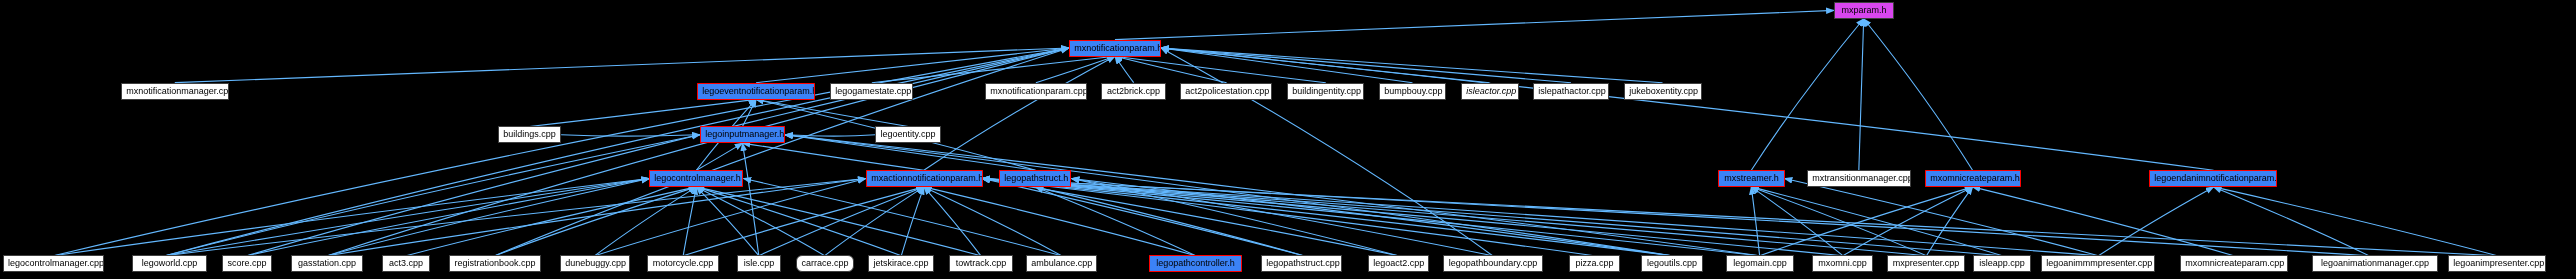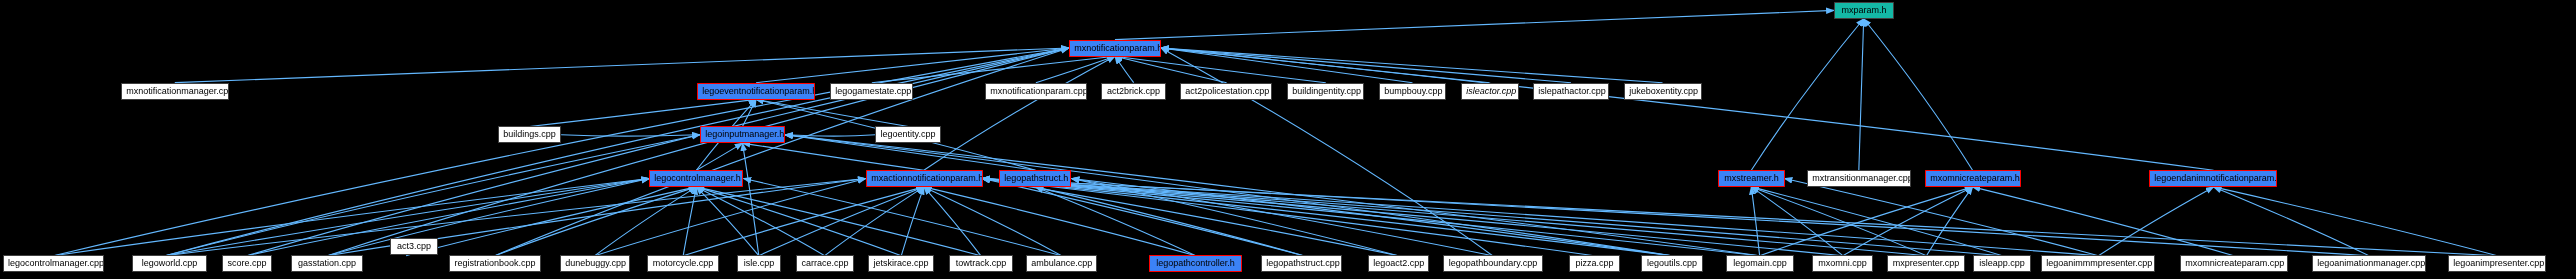--- a/index.html
+++ b/index.html
@@ -31,21 +31,21 @@
     white-space: nowrap;
     font-size: 9px;
     color: #000000;
     background: #ffffff;
     border: 0.7px solid #404040;
     border-radius: 0.7px;
     padding: 0 4.2px;
     overflow: hidden;
   }
   .node.root {
-    background: #14b8a6;
+    background: #d946ef;
     border: 0.7px solid #404040;
   }
   .node.hdr {
     background: #3b82f6;
     border: 1px solid #ff0000;
   }
 </style>
 </head>
 <body>
 
@@ -166,38 +166,38 @@
       <div class="node hdr" style="left: 866px; top: 170px; width: 117px;">mxactionnotificationparam.h</div>
       <div class="node hdr" style="left: 999px; top: 170px; width: 72px;">legopathstruct.h</div>
       <div class="node hdr" style="left: 1718px; top: 170px; width: 67px;">mxstreamer.h</div>
       <div class="node src" style="left: 1807px; top: 170px; width: 104px;">mxtransitionmanager.cpp</div>
       <div class="node hdr" style="left: 1925px; top: 170px; width: 96px;">mxomnicreateparam.h</div>
       <div class="node hdr" style="left: 2149px; top: 170px; width: 128px;">legoendanimnotificationparam.h</div>
       <div class="node src" style="left: 2.8px; top: 255px; width: 101px;">legocontrolmanager.cpp</div>
       <div class="node src" style="left: 132px; top: 255px; width: 75px;">legoworld.cpp</div>
       <div class="node src" style="left: 222px; top: 255px; width: 50px;">score.cpp</div>
       <div class="node src" style="left: 291px; top: 255px; width: 72px;">gasstation.cpp</div>
-      <div class="node src" style="left: 382px; top: 238px; width: 48px; margin-left: 8px;">act3.cpp</div>
+      <div class="node src" style="left: 382px; top: 255px; width: 48px;">act3.cpp</div>
       <div class="node src" style="left: 449px; top: 255px; width: 92px;">registrationbook.cpp</div>
       <div class="node src" style="left: 560px; top: 255px; width: 70px;">dunebuggy.cpp</div>
       <div class="node src" style="left: 647px; top: 255px; width: 72px;">motorcycle.cpp</div>
       <div class="node src" style="left: 737px; top: 255px; width: 44px;">isle.cpp</div>
-      <div class="node src" style="left: 796px; top: 255px; width: 58px;">carrace.cpp</div>
+      <div class="node src" style="left: 796px; top: 255px; width: 58px; border-radius: 6px;">carrace.cpp</div>
       <div class="node src" style="left: 868px; top: 255px; width: 66px;">jetskirace.cpp</div>
       <div class="node src" style="left: 949px; top: 255px; width: 64px;">towtrack.cpp</div>
       <div class="node src" style="left: 1026px; top: 255px; width: 71px;">ambulance.cpp</div>
       <div class="node hdr" style="left: 1149px; top: 255px; width: 93px;">legopathcontroller.h</div>
       <div class="node src" style="left: 1261px; top: 255px; width: 81px;">legopathstruct.cpp</div>
       <div class="node src" style="left: 1368px; top: 255px; width: 61px;">legoact2.cpp</div>
       <div class="node src" style="left: 1443px; top: 255px; width: 100px;">legopathboundary.cpp</div>
       <div class="node src" style="left: 1569px; top: 255px; width: 51px;">pizza.cpp</div>
       <div class="node src" style="left: 1641px; top: 255px; width: 62px;">legoutils.cpp</div>
       <div class="node src" style="left: 1726px; top: 255px; width: 68px;">legomain.cpp</div>
       <div class="node src" style="left: 1812px; top: 255px; width: 61px;">mxomni.cpp</div>
       <div class="node src" style="left: 1887px; top: 255px; width: 78px;">mxpresenter.cpp</div>
       <div class="node src" style="left: 1973px; top: 255px; width: 58px;">isleapp.cpp</div>
       <div class="node src" style="left: 2041px; top: 255px; width: 114px;">legoanimmmpresenter.cpp</div>
       <div class="node src" style="left: 2180px; top: 255px; width: 108px;">mxomnicreateparam.cpp</div>
-      <div class="node src" style="left: 2312px; top: 255px; width: 114px;">legoanimationmanager.cpp</div>
+      <div class="node src" style="left: 2312px; top: 255px; width: 126px;">legoanimationmanager.cpp</div>
       <div class="node src" style="left: 2448px; top: 255px; width: 98px;">legoanimpresenter.cpp</div>
     </div>
 </div>
 
 
 </body></html>

